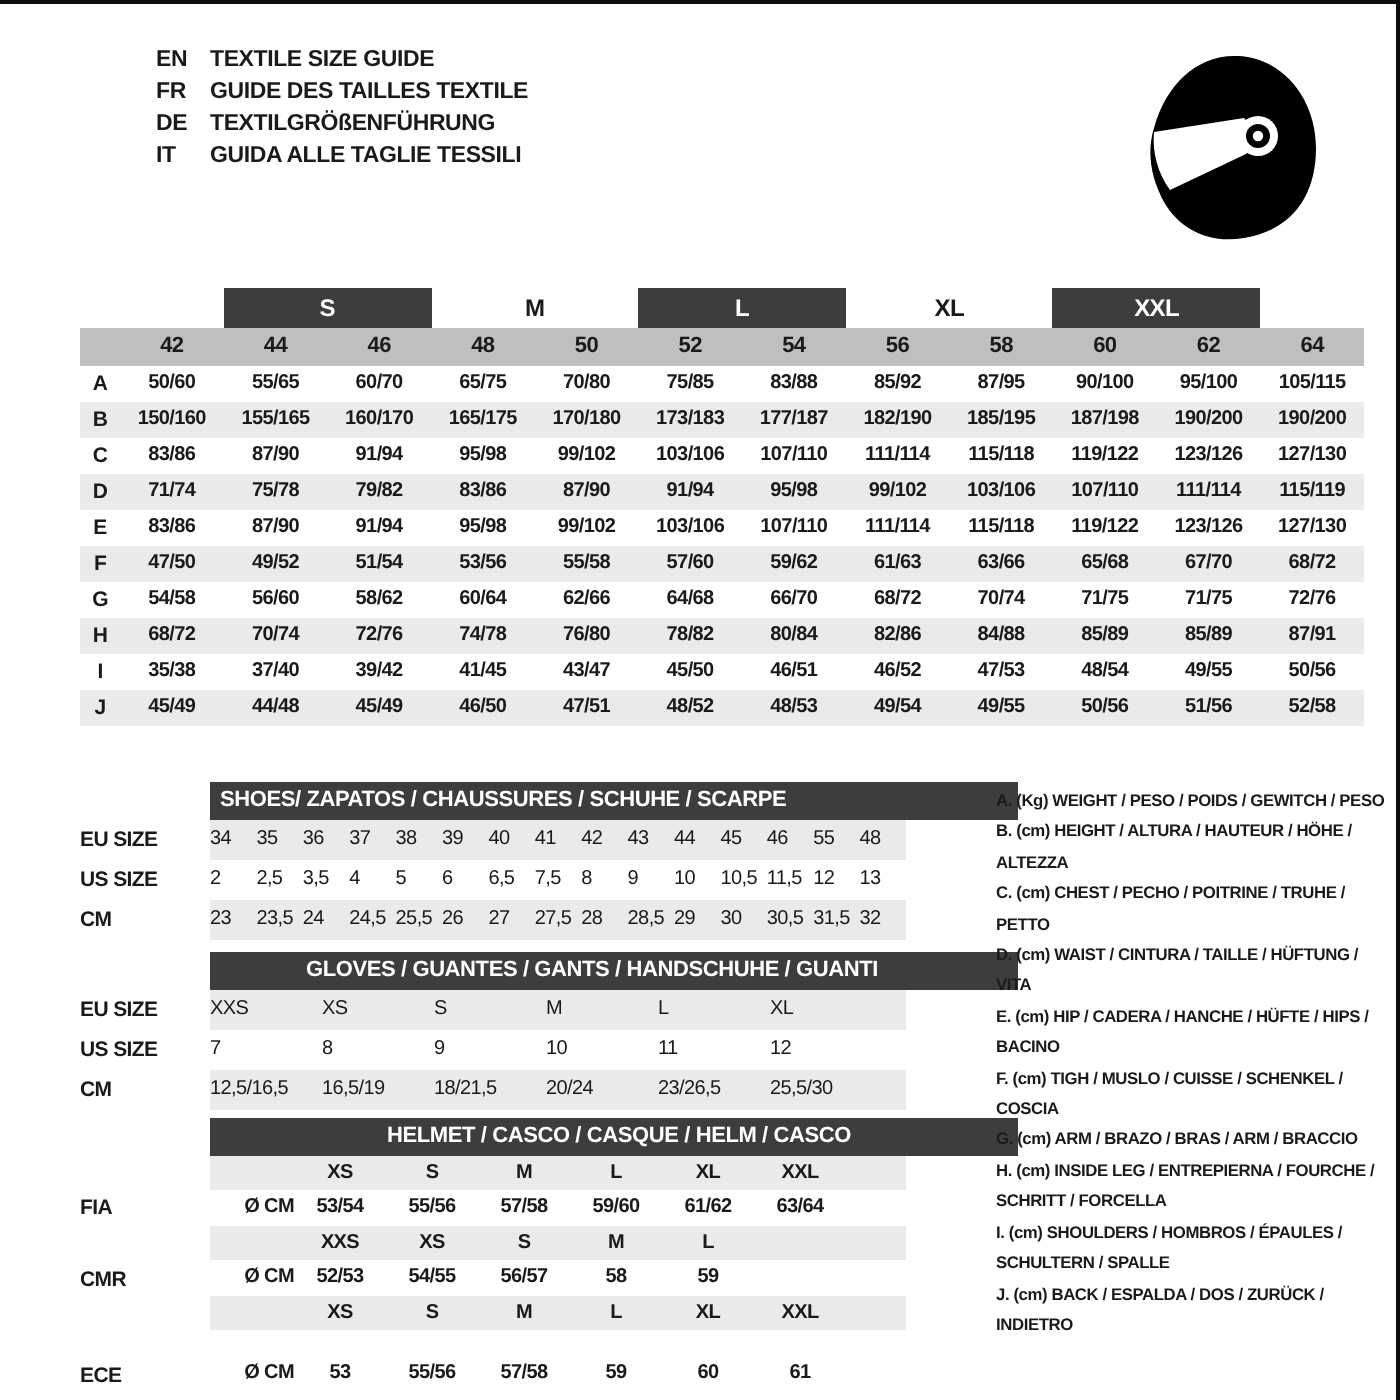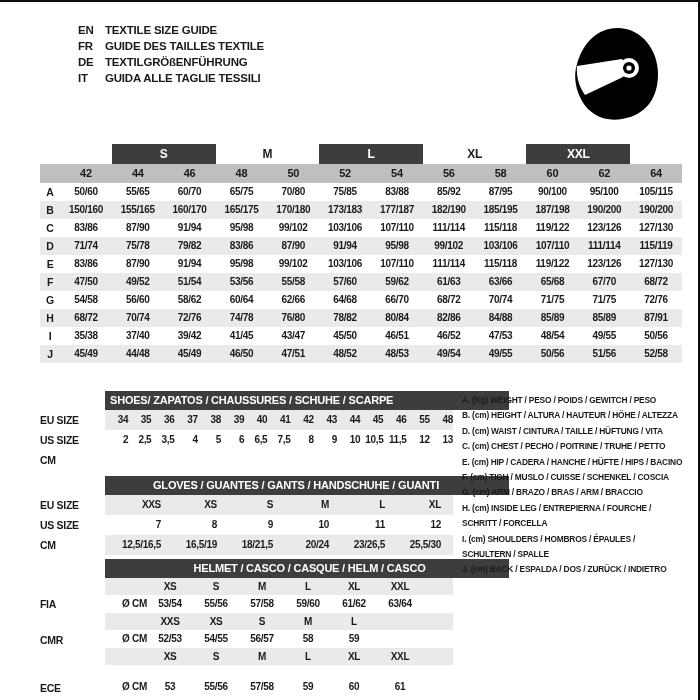--- a/index.html
+++ b/index.html
@@ -24,34 +24,34 @@
   .size-group.dark { background:#3d3d3d; color:#fff; }
   #size-columns { background:#bfbfbf; height:19px; line-height:19px; font-size:11px; }
   .mt-row { height:18px; line-height:18px; font-size:10px; }
   .mt-row.striped { background:#eaeaea; }
   .mt-row .code { font-size:10.5px; }
   
   .tbar { position:absolute; left:105px; width:404px; height:19px; background:#3d3d3d; color:#fff;
           font-size:11px; font-weight:700; line-height:19px; padding-left:5px; letter-spacing:-0.2px; }
   .side-label { position:absolute; left:40px; height:20px; line-height:20px; font-size:10.5px; font-weight:700; letter-spacing:-0.3px; }
   .sub-rows { position:absolute; left:105px; width:348px; }
-  .srow { display:grid; height:20px; line-height:20px; text-align:right; font-size:10px; font-weight:700; letter-spacing:-0.3px; }
+  .srow { display:grid; height:20px; line-height:20px; text-align:left; font-size:10px; font-weight:400; letter-spacing:-0.3px; }
   .srow.striped { background:#eaeaea; }
   .shoe-row { grid-template-columns:repeat(15,1fr); }
   .glove-row { grid-template-columns:repeat(6,56px) 1fr; }
   .h-row { grid-template-columns:42px repeat(6,46px) 1fr; display:grid; text-align:center;
            font-size:10px; font-weight:700; letter-spacing:-0.3px; }
   .h-row.striped { background:#eaeaea; height:17px; line-height:17px; }
   .h-row.vals { height:18px; line-height:18px; }
   .h-row.v2 { margin-top:13px; }
   .h-row .unit { text-align:right; }
   
   #legend { position:absolute; left:462px; top:391px; width:234px; font-size:8.4px; font-weight:700;
             letter-spacing:-0.2px; line-height:15.4px; }
-  .legend-item { white-space:pre-line; }
+  .legend-item { white-space:pre-line;margin-left:36px; }
 </style>
 </head>
 <body>
 
 <div class="page">
 
   <div id="languages">
       <div class="lang-row">
         <span class="lang-code">EN</span>
         <span class="lang-title">TEXTILE SIZE GUIDE</span>
@@ -287,20 +287,37 @@
         <div>6,5</div>
         <div>7,5</div>
         <div>8</div>
         <div>9</div>
         <div>10</div>
         <div>10,5</div>
         <div>11,5</div>
         <div>12</div>
         <div>13</div>
       </div>
+    <div id="shoes-cm" class="srow shoe-row striped">
+        <div>23</div>
+        <div>23,5</div>
+        <div>24</div>
+        <div>24,5</div>
+        <div>25,5</div>
+        <div>26</div>
+        <div>27</div>
+        <div>27,5</div>
+        <div>28</div>
+        <div>28,5</div>
+        <div>29</div>
+        <div>30</div>
+        <div>30,5</div>
+        <div>31,5</div>
+        <div>32</div>
+      </div>
   </div>
 
   <div class="tbar" style="top:474px;padding-left:48px;">GLOVES / GUANTES / GANTS / HANDSCHUHE / GUANTI</div>
   <div class="side-label" style="top:493px;">EU SIZE</div>
   <div class="side-label" style="top:513px;">US SIZE</div>
   <div class="side-label" style="top:533px;">CM</div>
   <div class="sub-rows" style="top:493px;">
     <div id="gloves-eu" class="srow glove-row striped">
         <div>XXS</div>
         <div>XS</div>
@@ -384,22 +401,22 @@
         <div>57/58</div>
         <div>59</div>
         <div>60</div>
         <div>61</div>
       </div>
     </div>
 
   <div id="legend">
       <div class="legend-item">A. (Kg) WEIGHT / PESO / POIDS / GEWITCH / PESO</div>
       <div class="legend-item">B. (cm) HEIGHT / ALTURA / HAUTEUR / HÖHE / ALTEZZA</div>
+      <div class="legend-item">C. (cm) CHEST / PECHO / POITRINE / TRUHE / PETTO</div>
       <div class="legend-item">D. (cm) WAIST / CINTURA / TAILLE / HÜFTUNG / VITA</div>
-      <div class="legend-item">C. (cm) CHEST / PECHO / POITRINE / TRUHE / PETTO</div>
       <div class="legend-item">E. (cm) HIP / CADERA / HANCHE / HÜFTE / HIPS / BACINO</div>
       <div class="legend-item">F. (cm) TIGH / MUSLO / CUISSE / SCHENKEL / COSCIA</div>
       <div class="legend-item">G. (cm) ARM / BRAZO / BRAS / ARM / BRACCIO</div>
       <div class="legend-item">H. (cm) INSIDE LEG / ENTREPIERNA / FOURCHE /
 SCHRITT / FORCELLA</div>
       <div class="legend-item">I. (cm) SHOULDERS / HOMBROS / ÉPAULES /
 SCHULTERN / SPALLE</div>
       <div class="legend-item">J. (cm) BACK / ESPALDA / DOS / ZURÜCK / INDIETRO</div>
     </div>
 

